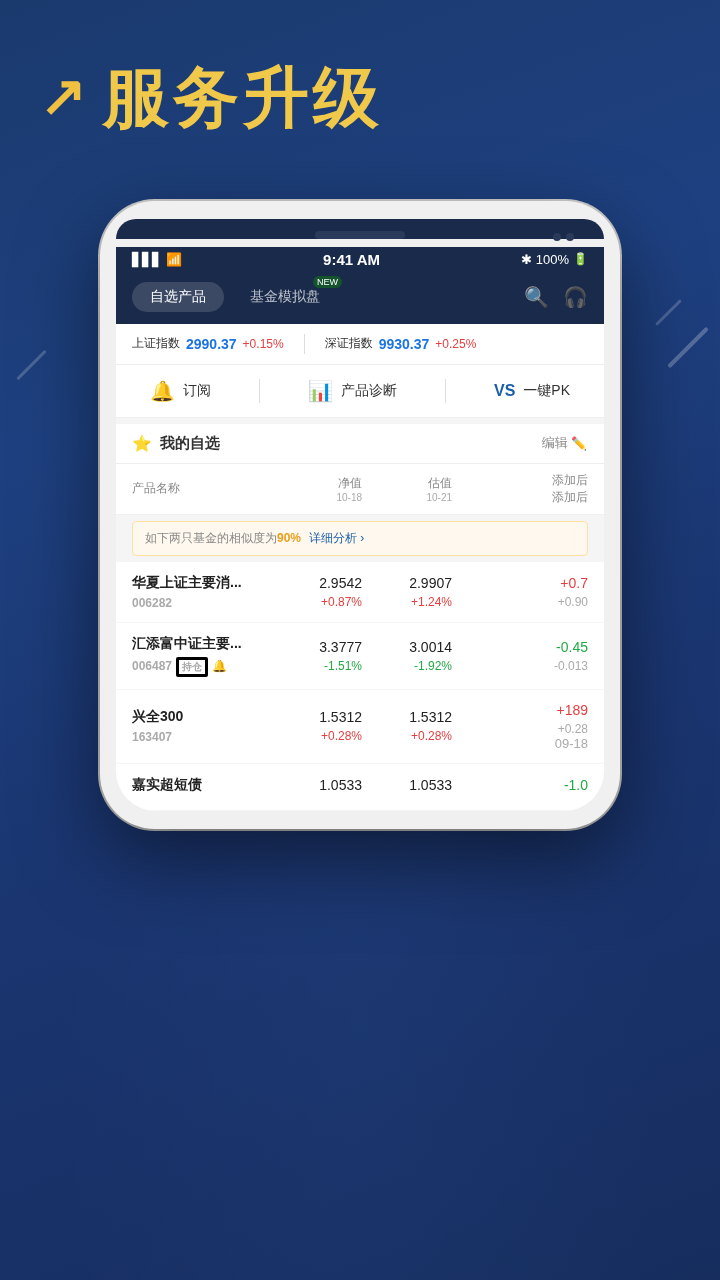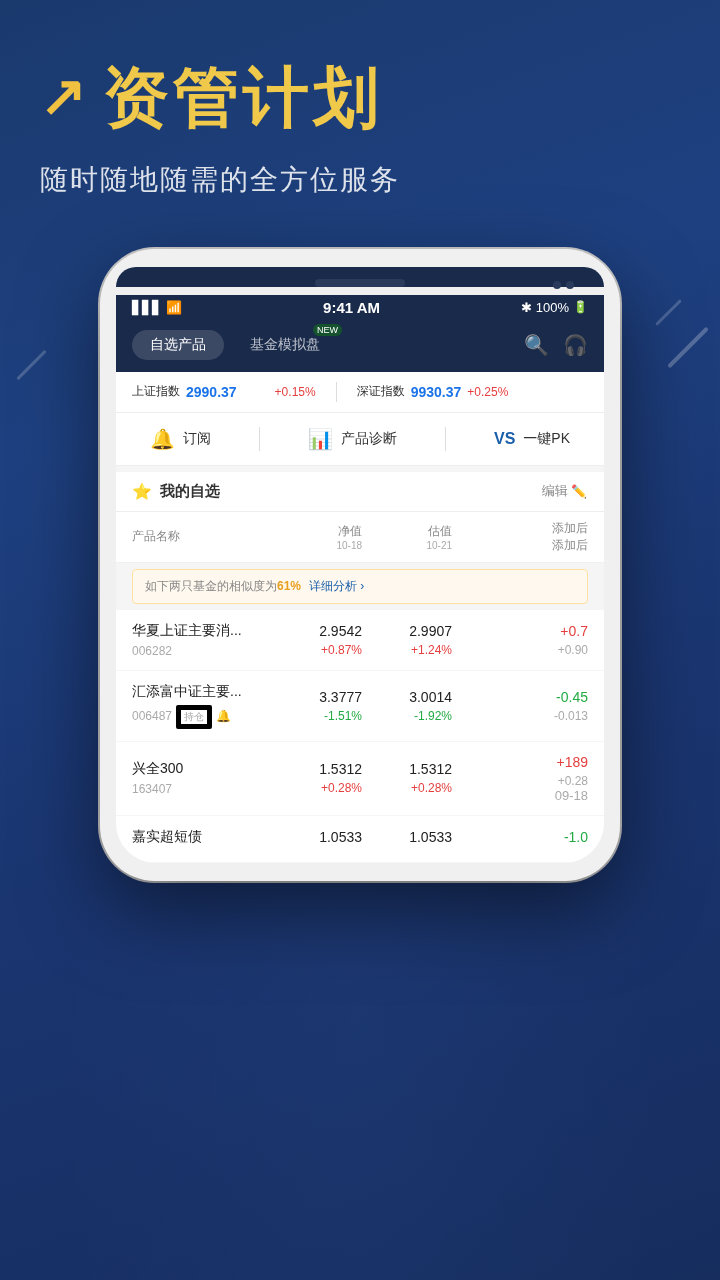--- a/index.html
+++ b/index.html
@@ -181,21 +181,21 @@
       gap: 6px;
     }
     .ticker-divider {
       width: 1px;
       height: 20px;
       background: #ddd;
       margin: 0 16px;
     }
     .ticker-label { color: #333; font-size: 12px; }
     .ticker-value { color: #1a73e8; font-weight: 600; font-size: 14px; }
-    .ticker-change-up { color: #e53e3e; font-size: 12px; margin-left: 32px; }
+    .ticker-change-up { color: #e53e3e; font-size: 12px; }
     .ticker-change-up2 { color: #e53e3e; font-size: 12px; }
 
     
     .action-row {
       background: white;
       display: flex;
       align-items: center;
       justify-content: space-around;
       padding: 14px 10px;
       border-bottom: 1px solid #eee;
@@ -313,26 +313,26 @@
     
     .fund-row {
       background: white;
       padding: 12px 16px;
       border-bottom: 1px solid #f5f5f5;
     }
     .fund-row-inner {
       display: flex;
       align-items: center;
     }
-    .fund-info { flex: 0 0 140px; }
+    .fund-info { flex: 0 0 140px; font-weight: bold; }
     .fund-name { font-size: 14px; color: #222; margin-bottom: 4px; }
     .fund-code { font-size: 12px; color: #aaa; }
     .fund-code-badge {
       display: inline-block;
-      border: 5px solid #000000;
+      border: 3px solid #000000;
       border-radius: 2px;
       padding: 0 3px;
       font-size: 10px;
       color: #aaa;
       margin-left: 4px;
     }
     .fund-bell { font-size: 12px; color: #aaa; margin-left: 4px; }
 
     .fund-nav-col { flex: 0 0 90px; text-align: right; }
     .fund-nav-val { font-size: 14px; color: #222; margin-bottom: 4px; }
@@ -353,24 +353,23 @@
 <div class="bg-overlay"></div>
 
 <div style="position:absolute;top:320px;right:30px;width:4px;height:55px;background:rgba(255,255,255,0.25);transform:rotate(45deg);border-radius:2px;"></div>
 <div style="position:absolute;top:295px;right:50px;width:3px;height:35px;background:rgba(255,255,255,0.2);transform:rotate(45deg);border-radius:2px;"></div>
 <div style="position:absolute;top:345px;left:30px;width:3px;height:40px;background:rgba(255,255,255,0.2);transform:rotate(45deg);border-radius:2px;"></div>
 
 <div class="hero">
   <div style="display:flex;align-items:flex-start;gap:16px;margin-bottom:10px;">
     <span style="font-size:56px;color:#f0c040;font-weight:bold;line-height:1;margin-top:8px;">↗</span>
     <div>
-      <div class="hero-title" style="font-size:66px;">资管计划</div>
+      <div class="hero-title" style="font-size:66px;">服务升级</div>
     </div>
   </div>
-  <div class="hero-subtitle">随时随地随需的全方位服务</div>
 </div>
 
 <div class="phone-wrapper">
   <div class="phone-outer">
 
     <div class="phone-notch-bar">
       <div class="phone-speaker"></div>
       <div class="phone-cameras">
         <div class="camera-dot"></div>
         <div class="camera-dot"></div>
@@ -458,21 +457,21 @@
           <div style="font-size:10px;color:#aaa;">10-21</div>
         </div>
         <div class="col-add">
           <div>添加后</div>
           <div>添加后</div>
         </div>
       </div>
 
       <div class="similarity-alert">
         <span>如下两只基金的相似度为</span>
-        <span class="similarity-pct">61%</span>
+        <span class="similarity-pct">90%</span>
         <span class="similarity-link">详细分析 ›</span>
       </div>
 
       <div id="fund-rows-container">
           <div class="fund-row">
     <div class="fund-row-inner">
       <div class="fund-info">
         <div class="fund-name">华夏上证主要消...</div>
         <div class="fund-code">006282</div>
       </div>

